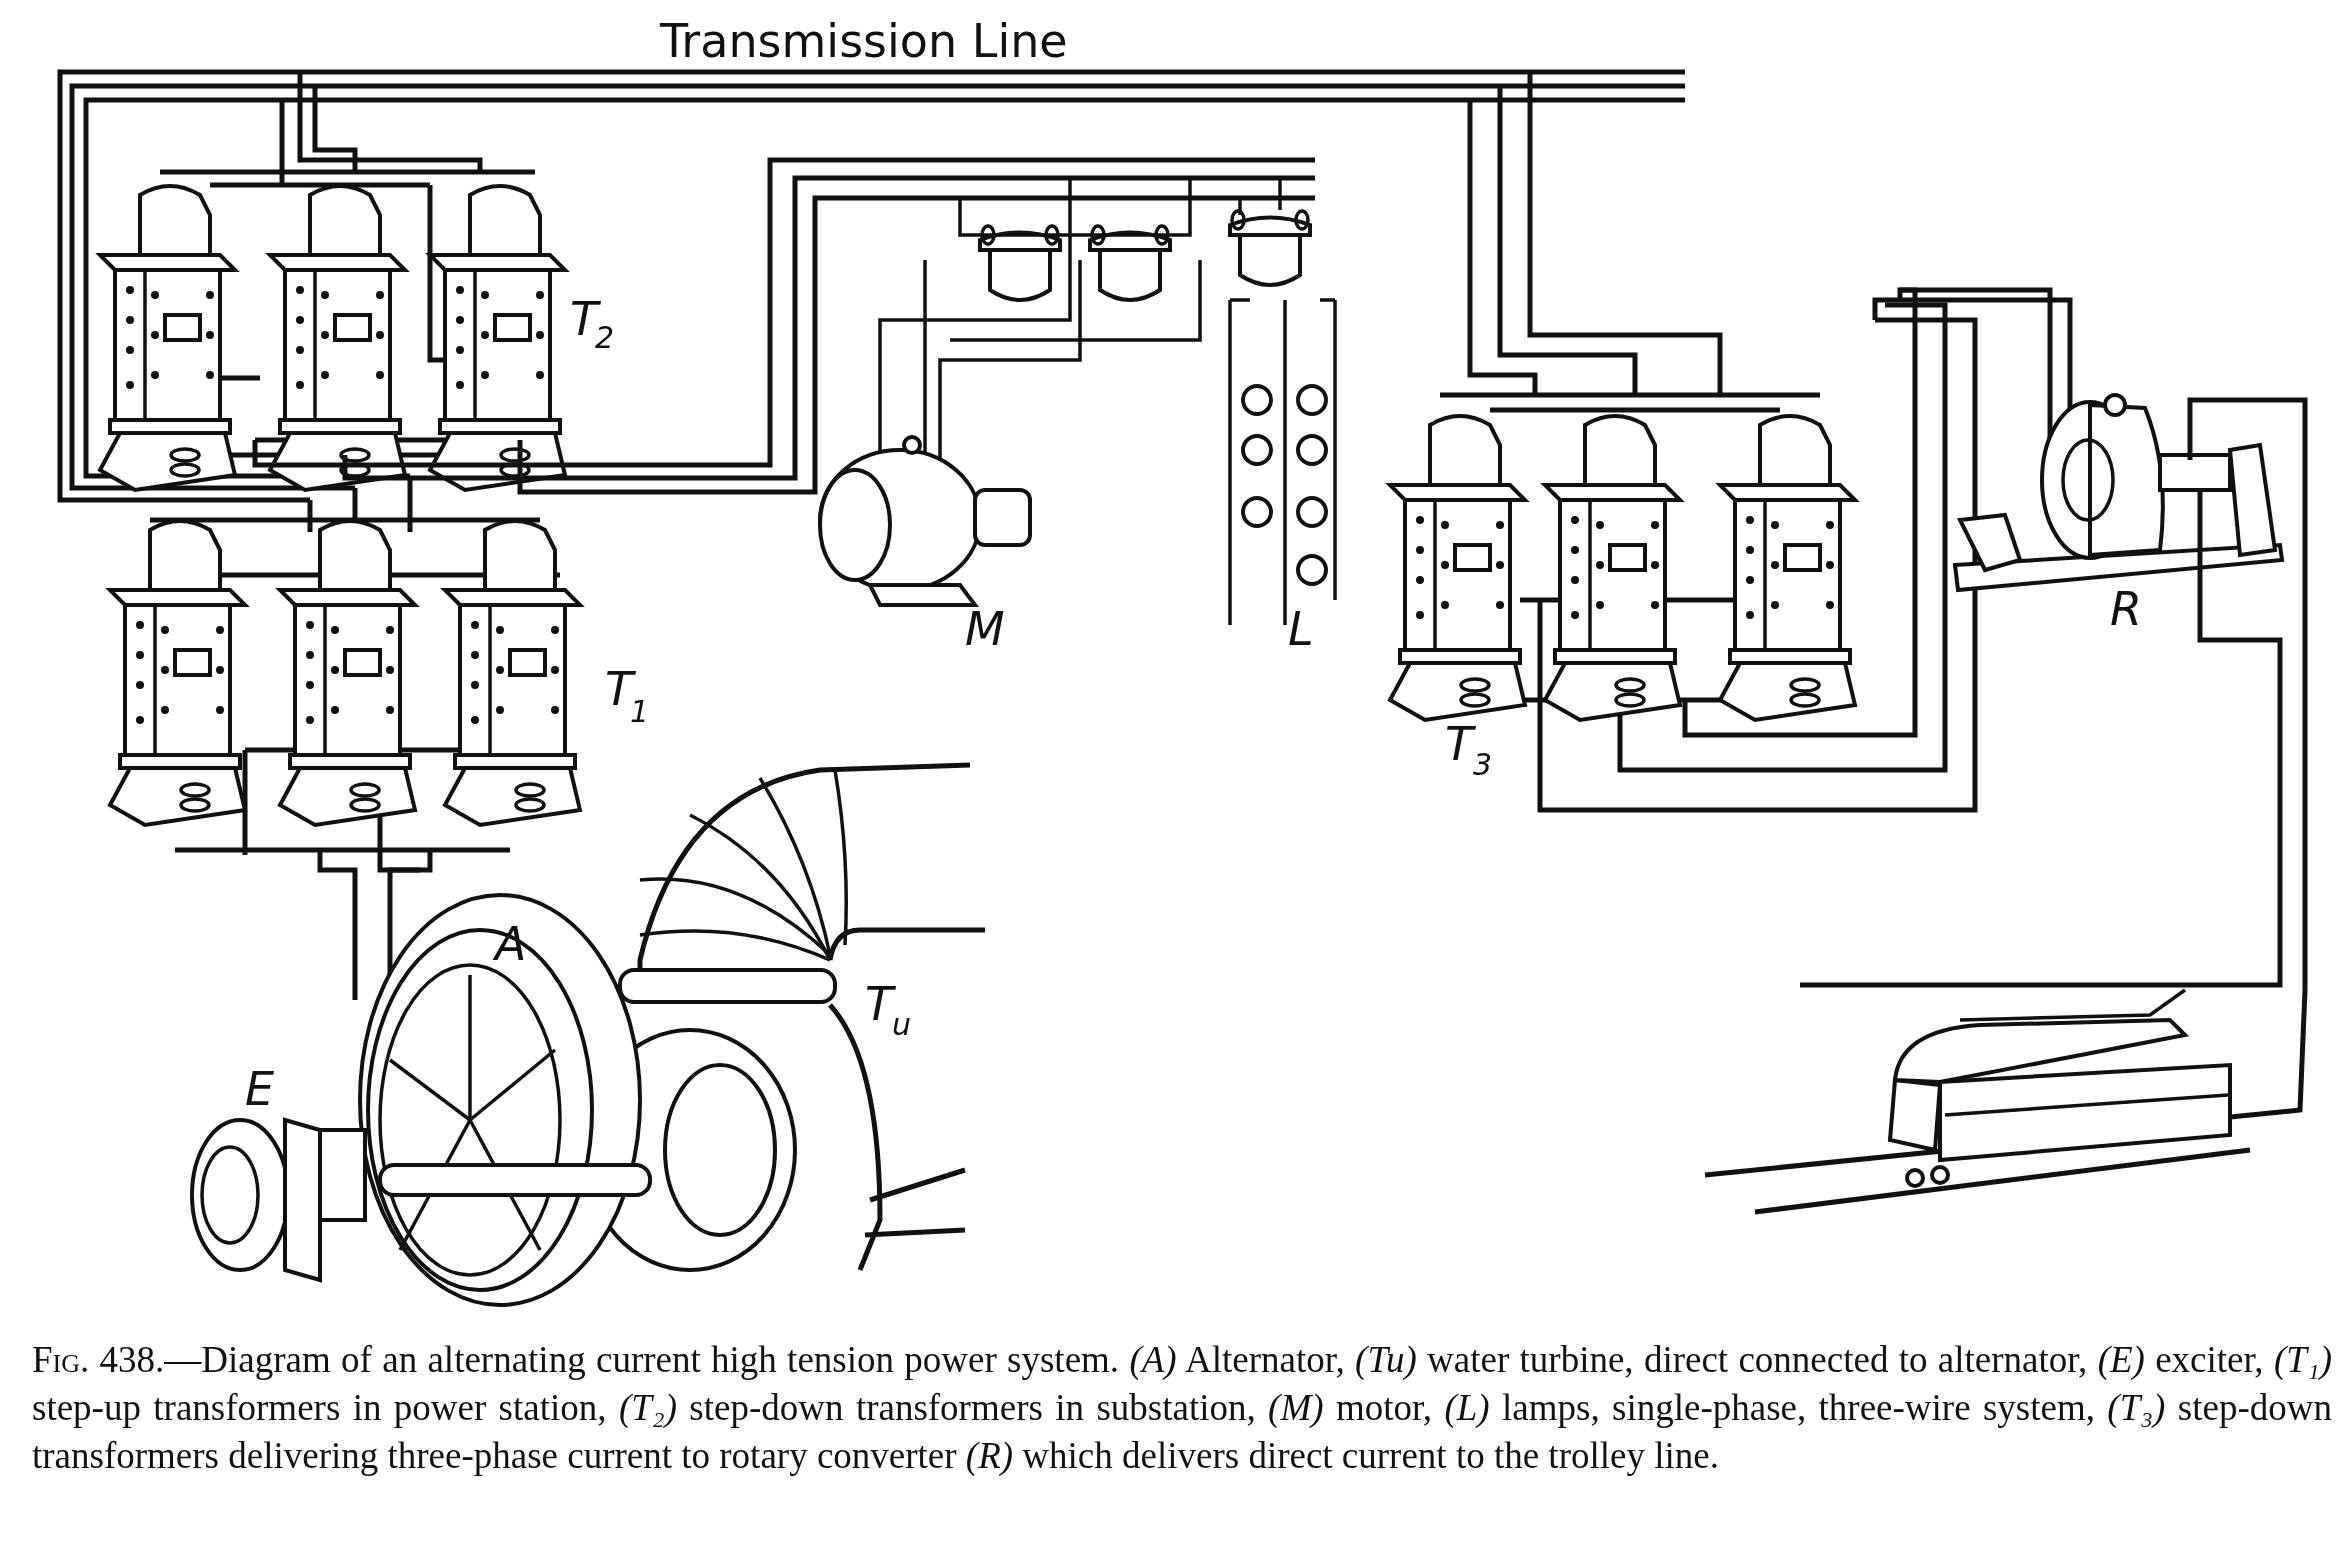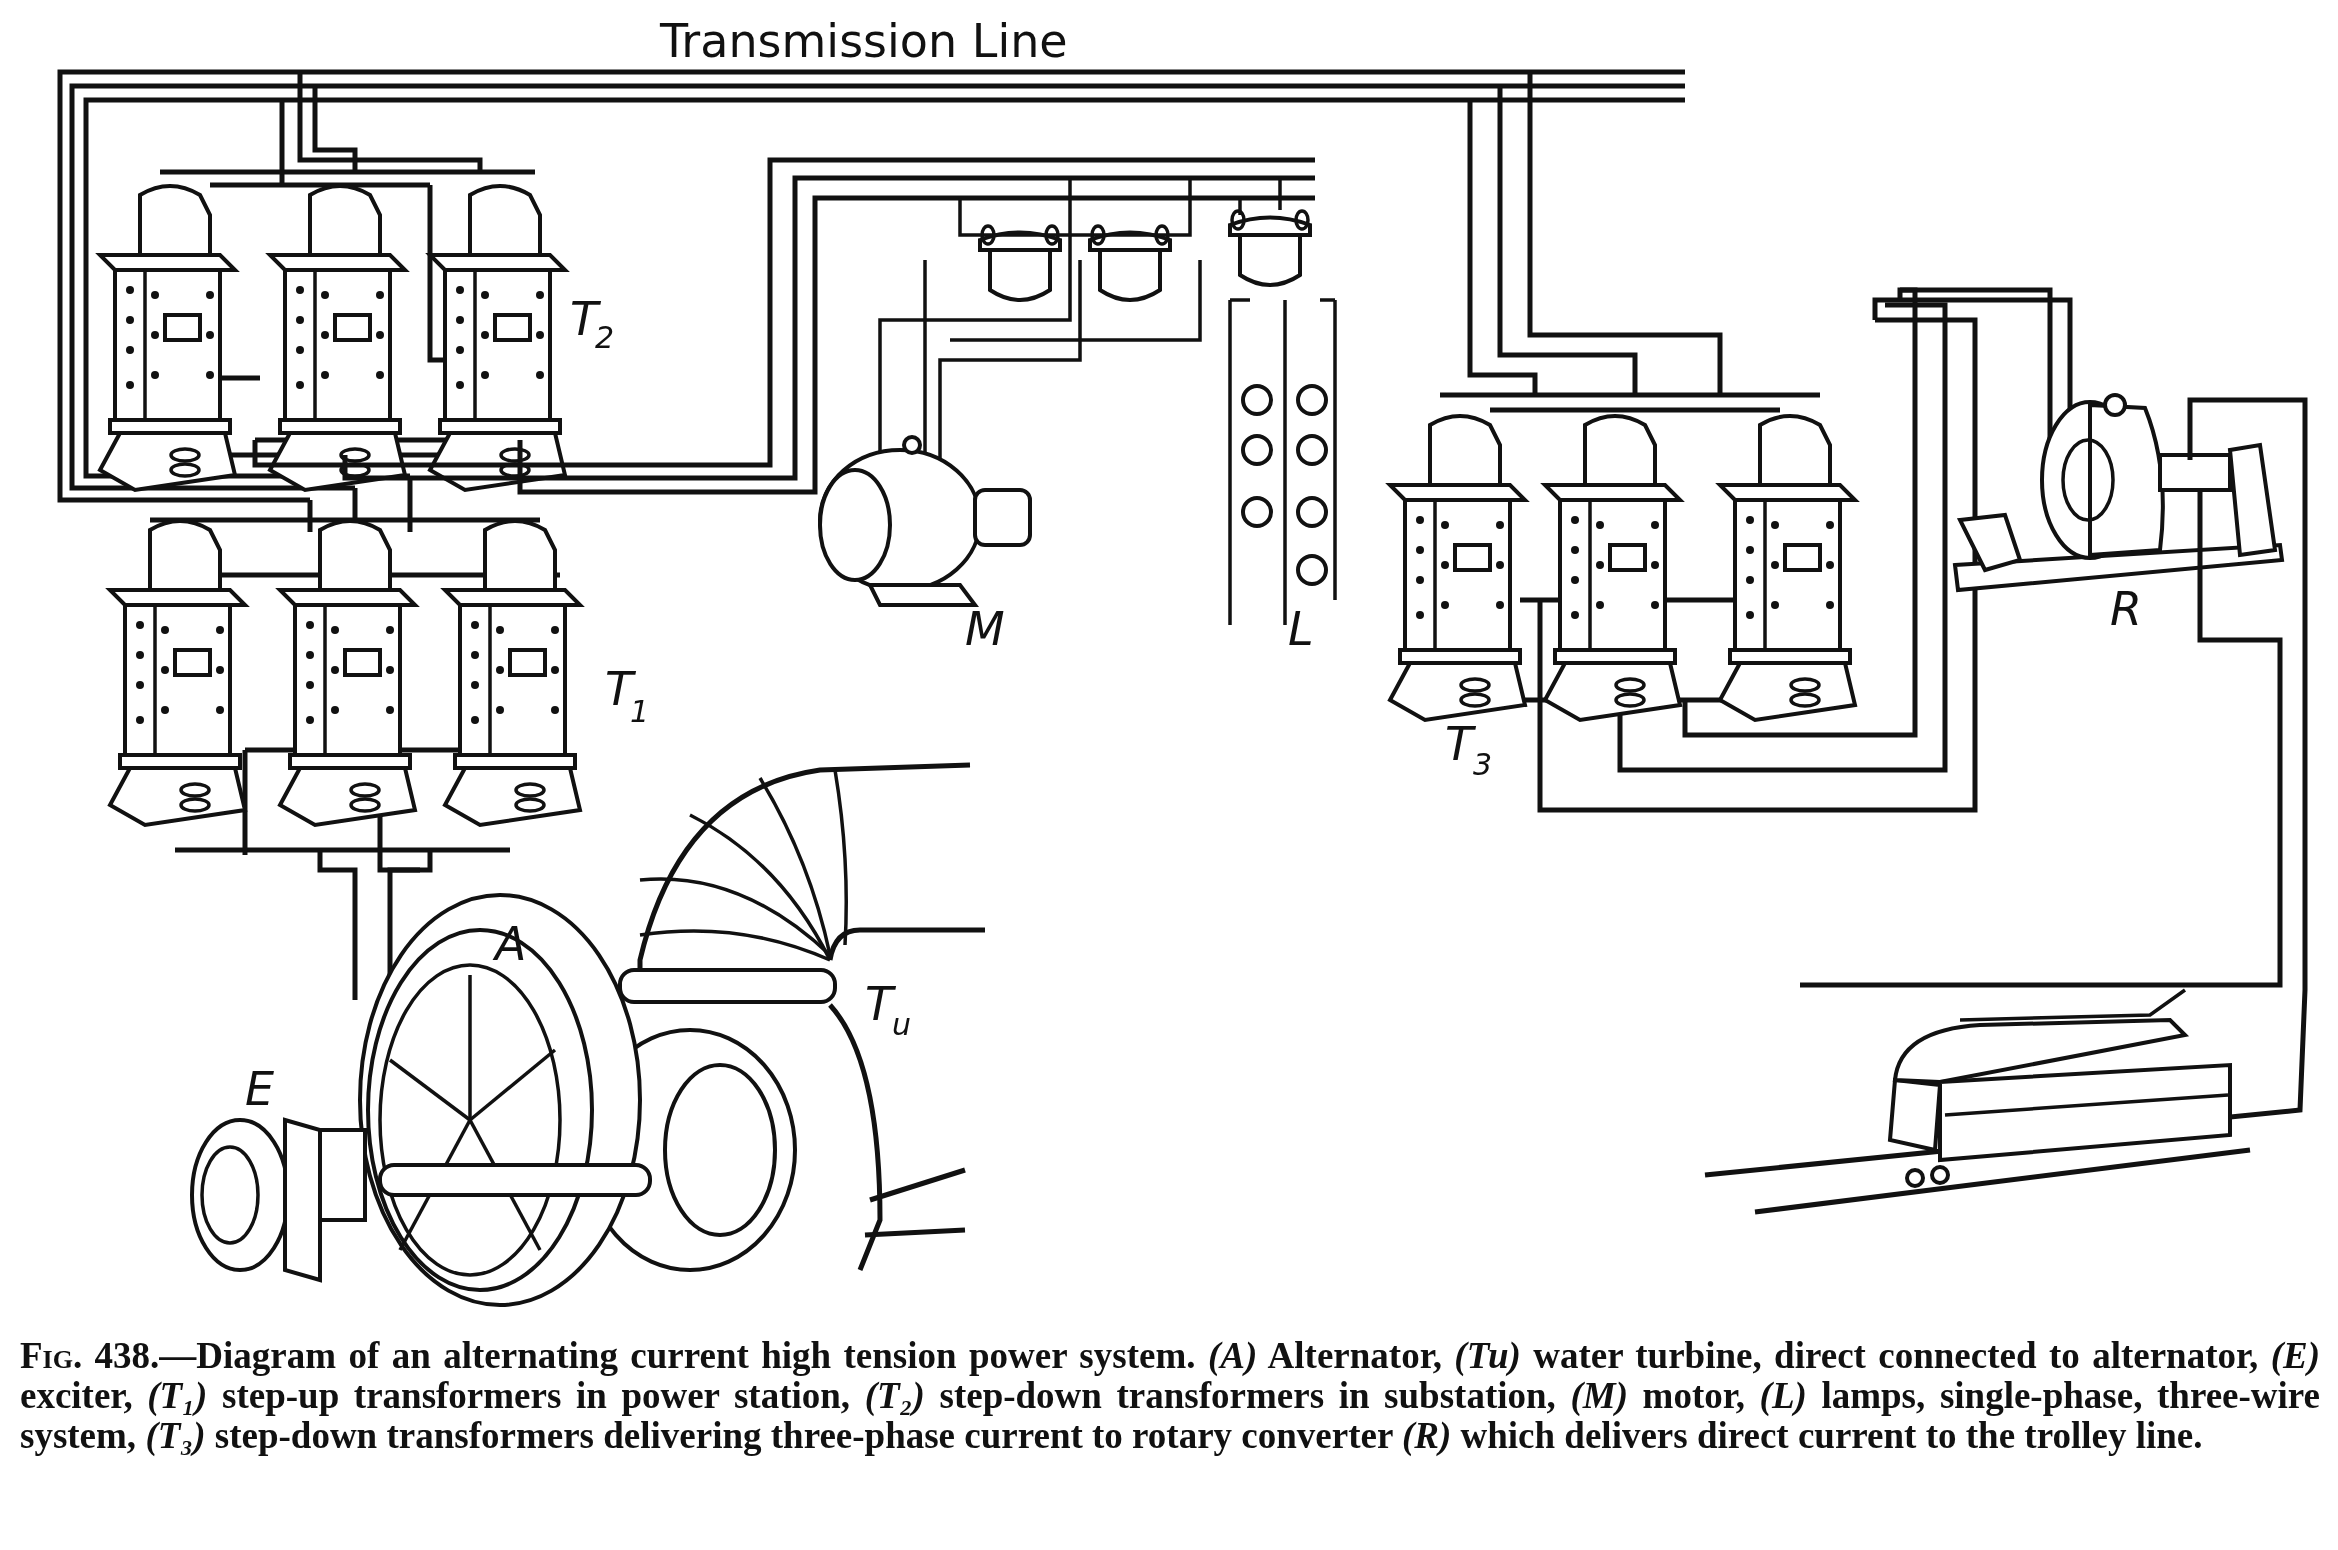--- a/index.html
+++ b/index.html
@@ -6,23 +6,23 @@
   body { width: 2338px; height: 1550px; position: relative; overflow: hidden; }
   #figure { position: absolute; left: 0; top: 0; width: 2338px; height: 1320px; }
   .w { fill: none; stroke: #111; stroke-width: 5; stroke-linejoin: miter; }
   .thin { fill: none; stroke: #111; stroke-width: 3.5; }
   .body { fill: #fff; stroke: #111; stroke-width: 4; }
   .dot { fill: #111; }
   .lbl { font-family: "DejaVu Sans", sans-serif; font-style: italic; fill: #111; font-size: 46px; }
   .sub { font-family: "DejaVu Sans", sans-serif; font-style: italic; fill: #111; font-size: 30px; }
   .title { font-family: "DejaVu Sans", sans-serif; fill: #111; font-size: 46px; }
   #caption {
-    position: absolute; left: 20px; top: 1336px; width: 2300px;
-    font-family: "Liberation Serif", "DejaVu Serif", serif; font-size: 37px; line-height: 40px;
-    color: #111; text-align: justify; font-weight: bold;
+    position: absolute; left: 32px; top: 1336px; width: 2300px;
+    font-family: "Liberation Serif", "DejaVu Serif", serif; font-size: 37px; line-height: 48px;
+    color: #111; text-align: justify;
   }
   #caption .sc { font-variant: small-caps; }
   #caption i { font-style: italic; }
 </style>
 </head>
 <body>
 
 <svg id="figure" viewBox="0 0 2338 1320" xmlns="http://www.w3.org/2000/svg">
   <defs>
     <g id="xfmr">

